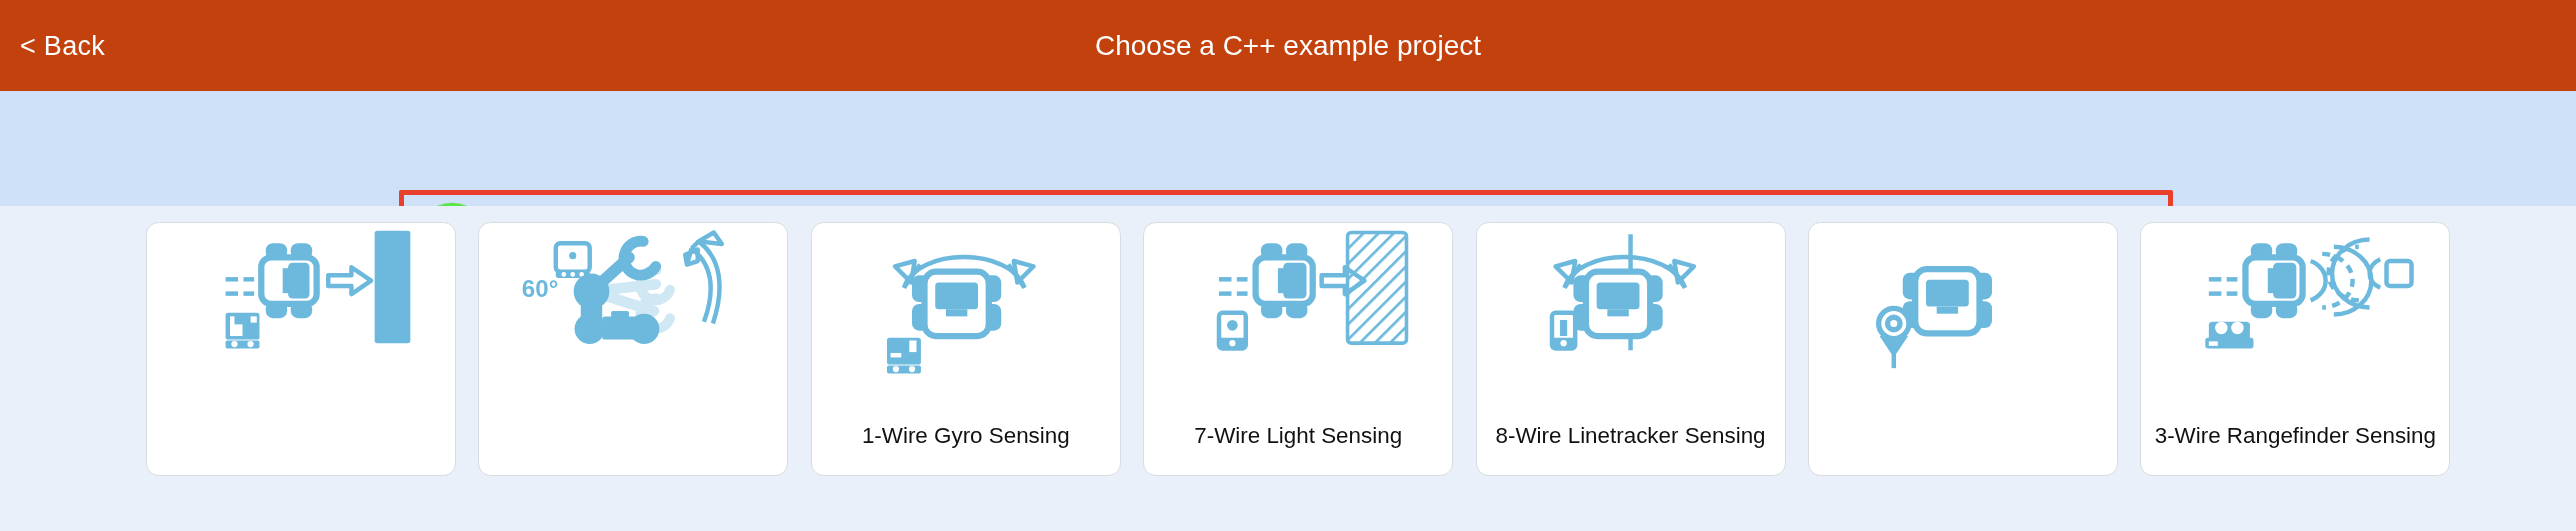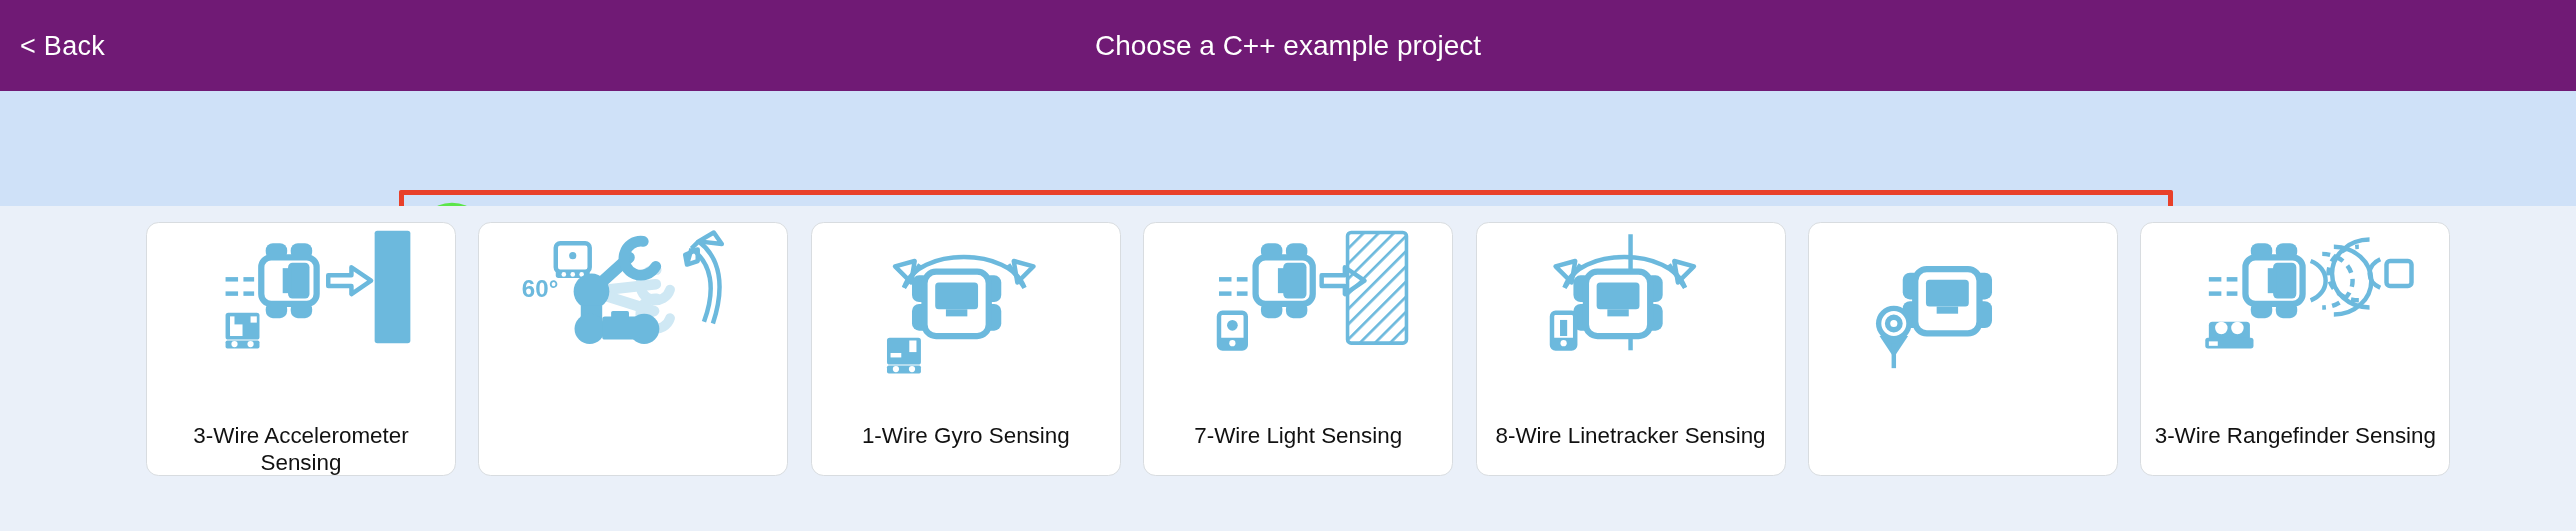--- a/index.html
+++ b/index.html
@@ -14,21 +14,21 @@
     overflow: hidden;
     position: relative;
   }
 
   
   #header {
     position: absolute;
     left: 0; top: 0;
     width: 2576px;
     height: 91px;
-    background: #701a75;
+    background: #c2410c;
     display: flex;
     align-items: center;
   }
   #back-button {
     position: absolute;
     left: 20px;
     top: 50%;
     transform: translateY(-50%);
     color: #ffffff;
     font-size: 27px;
@@ -239,21 +239,20 @@
           <rect x="93" y="104" width="5" height="12" fill="#fff"></rect>
           <rect x="116" y="104" width="7" height="7" fill="#fff"></rect>
           <rect x="93" y="113" width="14" height="13" fill="#fff"></rect>
           <rect x="88" y="131" width="38" height="9" rx="2"></rect>
           <circle cx="98" cy="135" r="3.5" fill="#fff"></circle>
           <circle cx="116" cy="135" r="3.5" fill="#fff"></circle>
         </g>
       </g>
     </svg>
         </div>
-        <div class="card-label">3-Wire Accelerometer Sensing</div>
       </div>
       <div class="card">
         <div class="card-art">
     <svg viewBox="0 0 345 215" xmlns="http://www.w3.org/2000/svg">
 
       <g>
         <rect x="86" y="22" width="38" height="32" rx="5" fill="#fff" stroke="#6cb9dd" stroke-width="5"></rect>
         <circle cx="105" cy="36" r="4" fill="#6cb9dd"></circle>
         <rect x="86" y="52" width="38" height="9" rx="3" fill="#6cb9dd"></rect>
         <circle cx="95" cy="57" r="2.6" fill="#fff"></circle>

